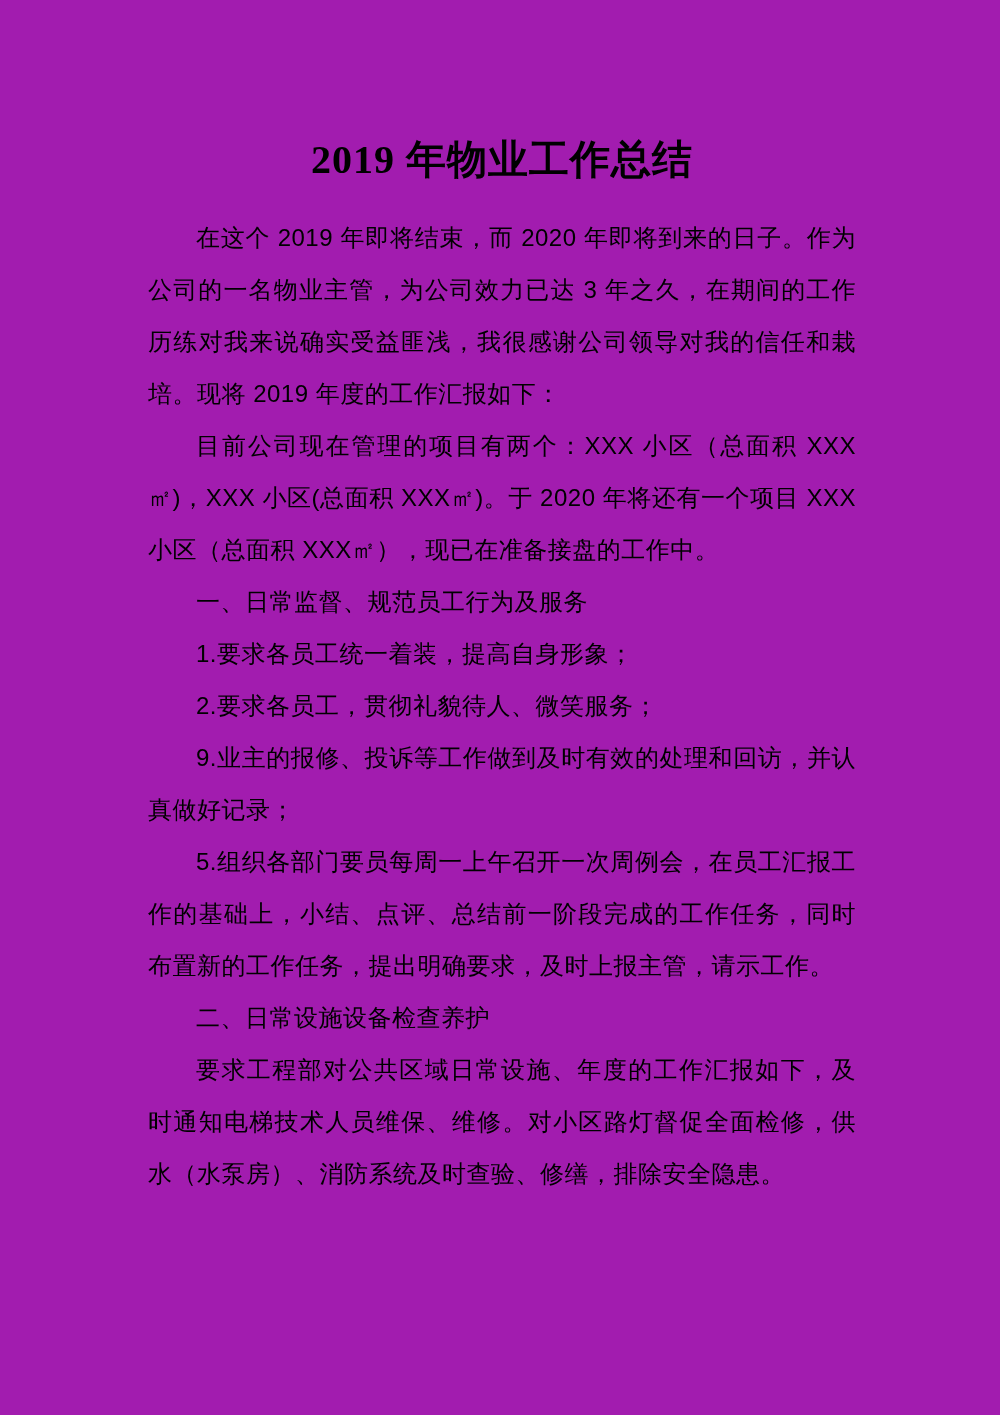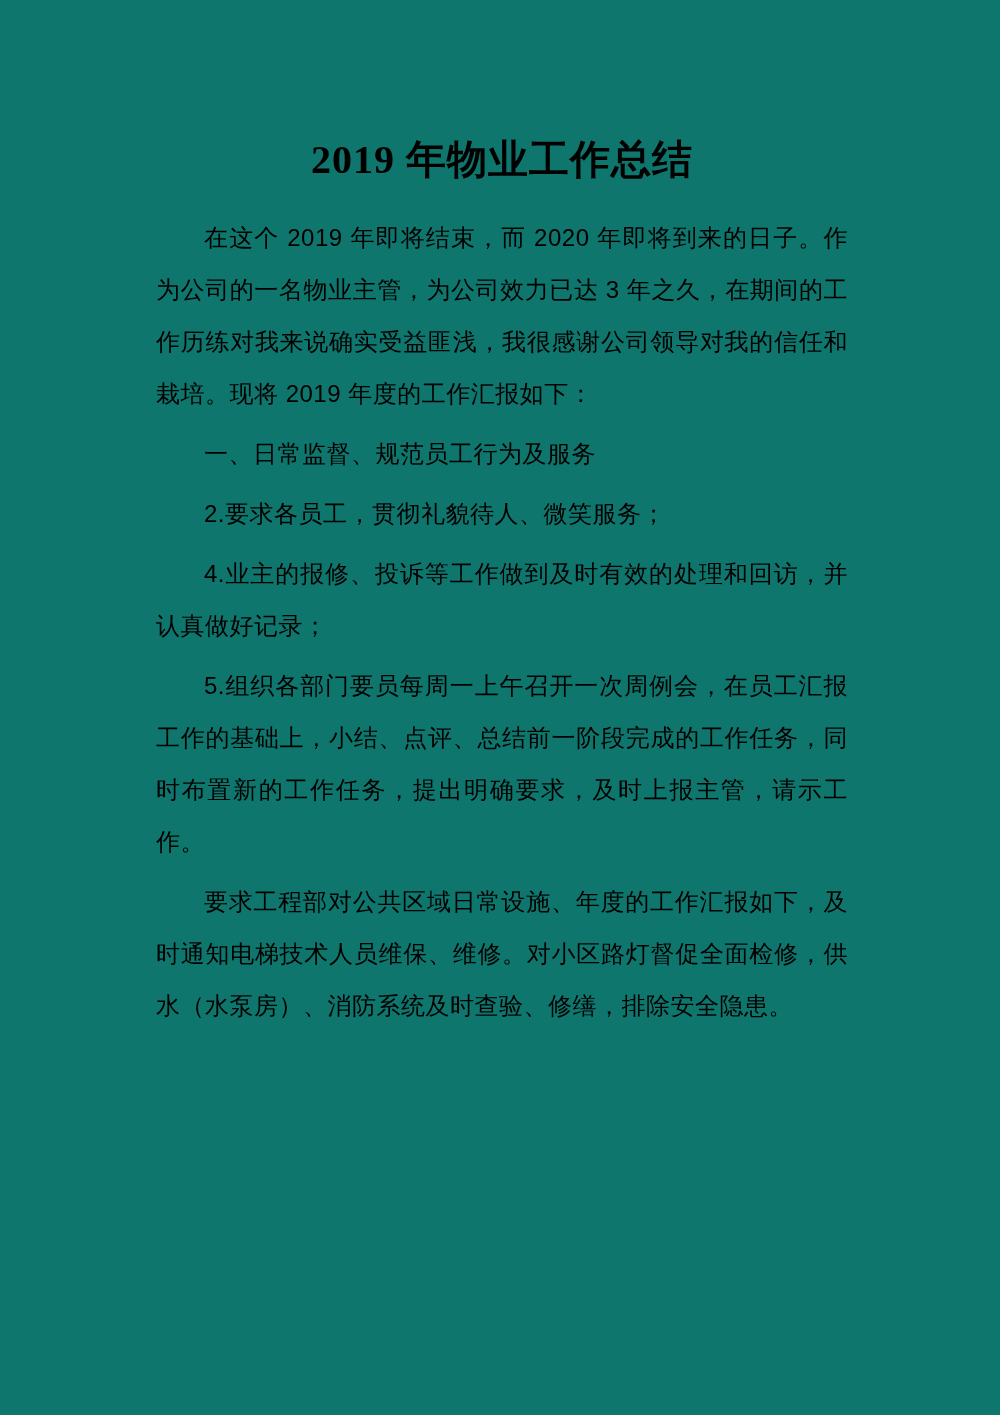--- a/index.html
+++ b/index.html
@@ -12,47 +12,50 @@
     background: #ffffff;
     color: #000000;
     font-family: "Liberation Sans", "DejaVu Sans", sans-serif;
     overflow: hidden;
   }
   .page {
     box-sizing: border-box;
     width: 1000px;
     height: 1415px;
     padding: 128px 144px 0 148px;
-    background: #0f766e;
+    background: #a21caf;
   }
   .doc-title {
     font-family: "Liberation Serif", "DejaVu Serif", serif;
     font-weight: 700;
     font-size: 40px;
     line-height: 64px;
     text-align: center;
     margin: 0 0 20px 0;
     letter-spacing: 1px;
   }
   .doc-body p {
     font-size: 24px;
     line-height: 52px;
-    margin: 8px;
+    margin: 0;
     text-indent: 2em;
     text-align: justify;
     letter-spacing: 0.5px;
   }
 </style>
 </head>
 <body>
 
 <div class="page">
   <h1 class="doc-title">2019 年物业工作总结</h1>
 
   <div class="doc-body">
     <p>在这个 2019 年即将结束，而 2020 年即将到来的日子。作为公司的一名物业主管，为公司效力已达 3 年之久，在期间的工作历练对我来说确实受益匪浅，我很感谢公司领导对我的信任和栽培。现将 2019 年度的工作汇报如下：</p>
+    <p>目前公司现在管理的项目有两个：XXX 小区（总面积 XXX㎡)，XXX 小区(总面积 XXX㎡)。于 2020 年将还有一个项目 XXX 小区（总面积 XXX㎡），现已在准备接盘的工作中。</p>
     <p>一、日常监督、规范员工行为及服务</p>
+    <p>1.要求各员工统一着装，提高自身形象；</p>
     <p>2.要求各员工，贯彻礼貌待人、微笑服务；</p>
-    <p>4.业主的报修、投诉等工作做到及时有效的处理和回访，并认真做好记录；</p>
+    <p>9.业主的报修、投诉等工作做到及时有效的处理和回访，并认真做好记录；</p>
     <p>5.组织各部门要员每周一上午召开一次周例会，在员工汇报工作的基础上，小结、点评、总结前一阶段完成的工作任务，同时布置新的工作任务，提出明确要求，及时上报主管，请示工作。</p>
+    <p>二、日常设施设备检查养护</p>
     <p>要求工程部对公共区域日常设施、年度的工作汇报如下，及时通知电梯技术人员维保、维修。对小区路灯督促全面检修，供水（水泵房）、消防系统及时查验、修缮，排除安全隐患。</p>
   </div>
 </div>
 
 </body></html>

